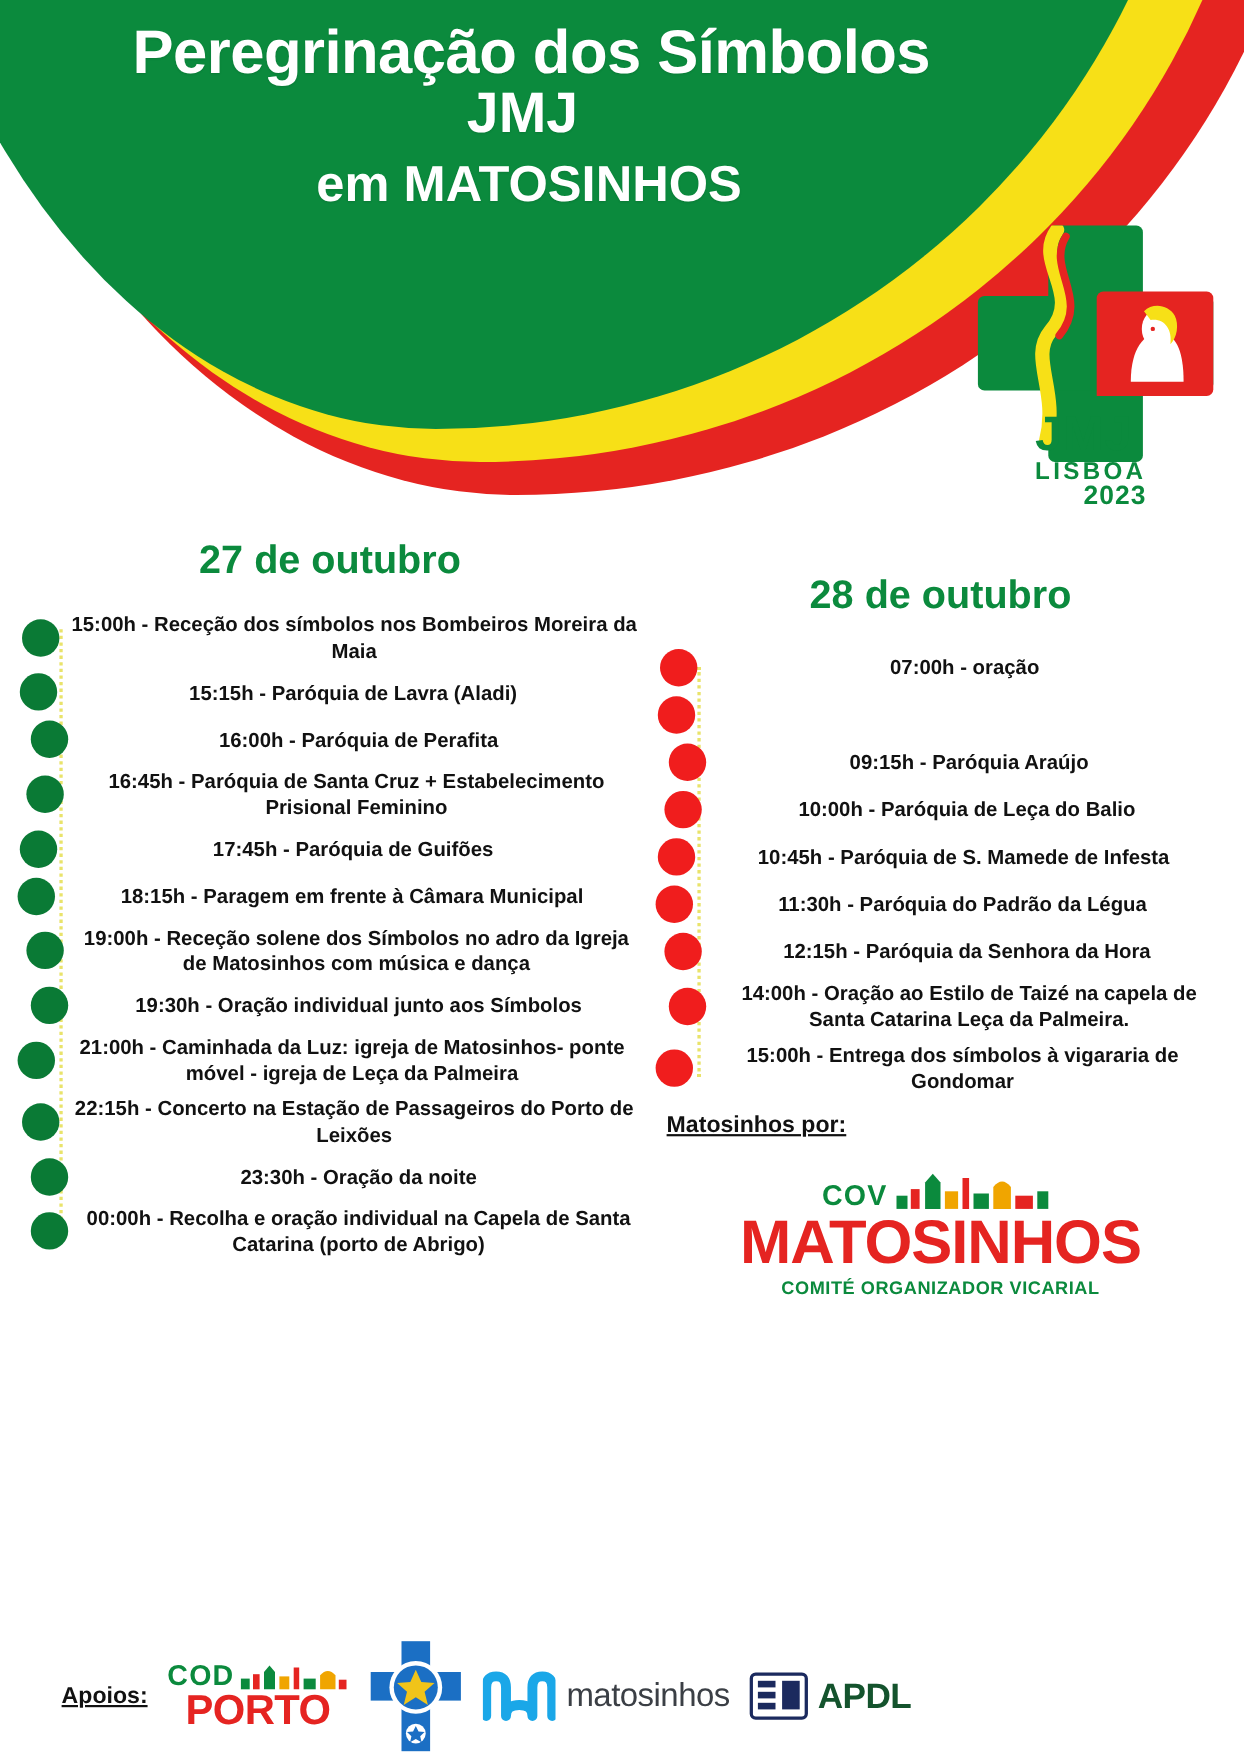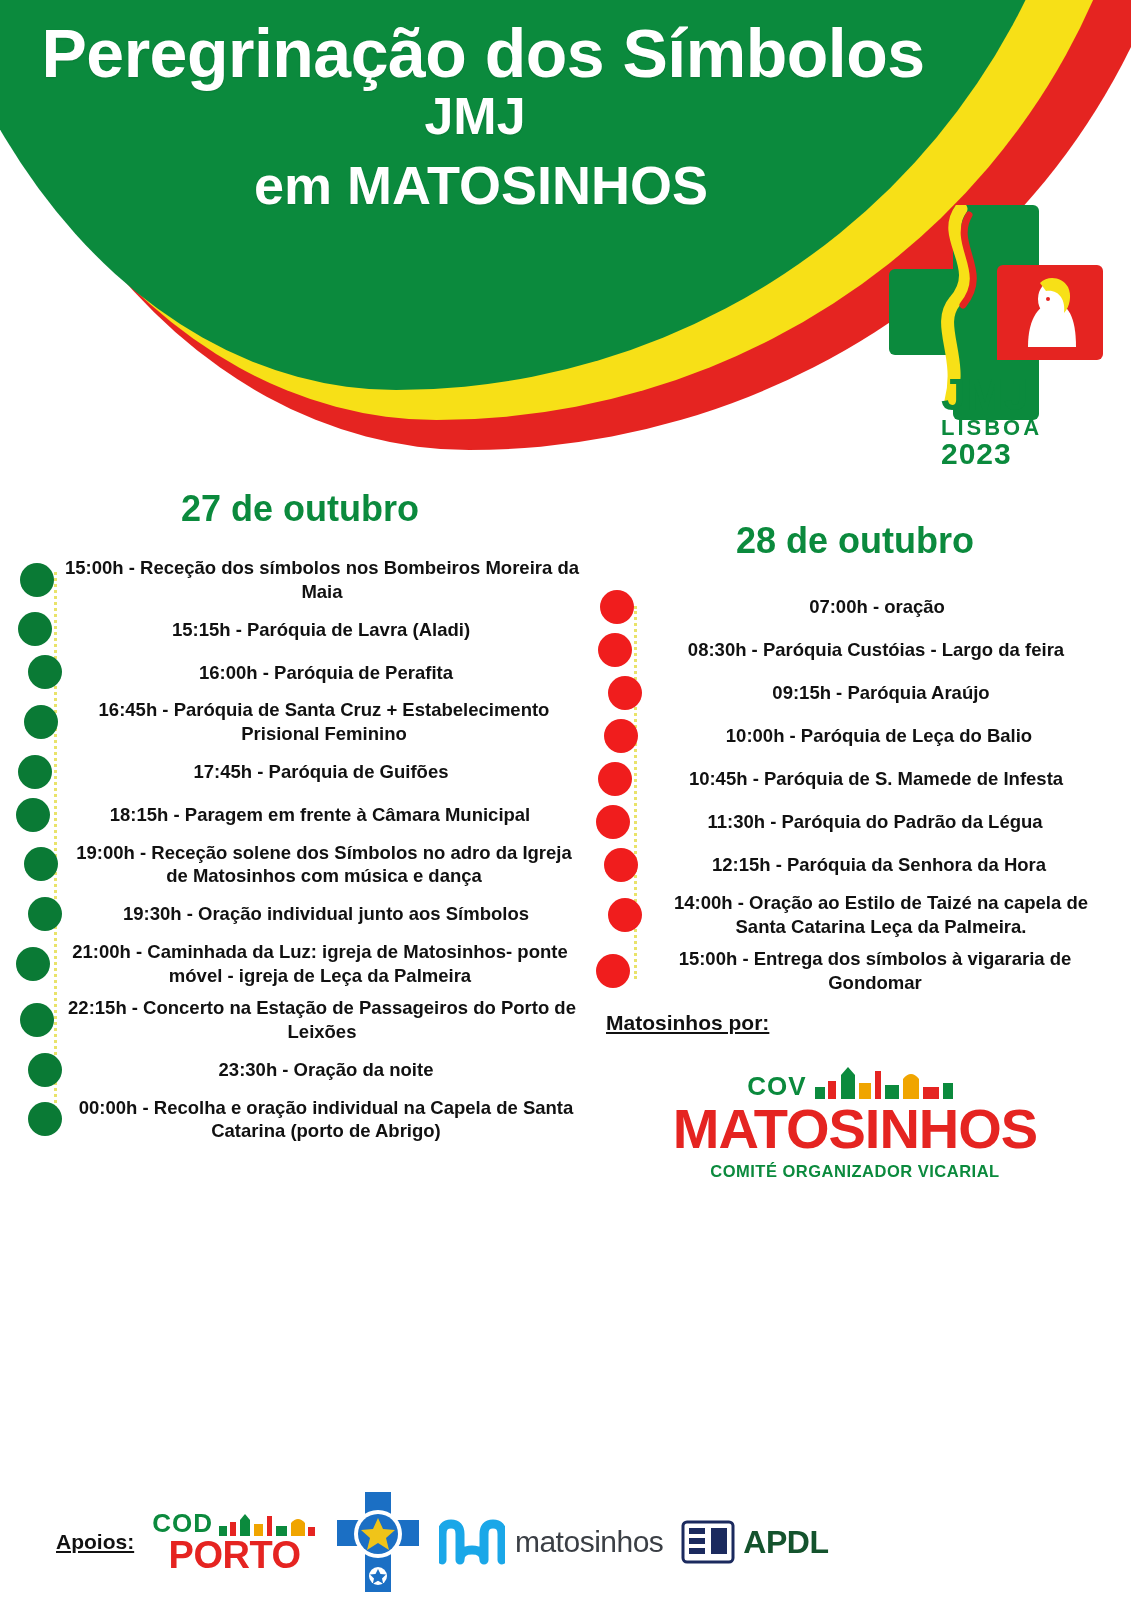--- a/index.html
+++ b/index.html
@@ -47,23 +47,23 @@
   .title-block {
     position: absolute;
     left: 0; top: 18px;
     width: 950px;
     text-align: center;
     color: #ffffff;
     font-weight: bold;
     line-height: 1.04;
     text-shadow: 0 1px 2px rgba(0,0,0,.12);
   }
-  .title-line1 { font-size: 68px; letter-spacing: -.5px; padding-left: 16px; }
+  .title-line1 { font-size: 56px; letter-spacing: -.5px; padding-left: 16px; }
   .title-line2 { font-size: 52px; }
-  .title-line3 { font-size: 54px; margin-top: 14px; padding-left: 12px; }
+  .title-line3 { font-size: 46px; margin-top: 14px; padding-left: 12px; }
 
   
   .jmj-logo {
     position: absolute;
     right: 22px; top: 205px;
     width: 230px; height: 265px;
   }
   .jmj-cross-v {
     position: absolute;
     left: 74px; top: 0;
@@ -93,21 +93,21 @@
   .jmj-word {
     position: absolute;
     left: 62px; top: 168px;
     color: #0b8a3d;
     font-weight: bold;
     line-height: 1;
     text-align: left;
   }
   .jmj-word .w1 { font-size: 44px; letter-spacing: 1px; }
   .jmj-word .w2 { font-size: 22px; letter-spacing: 3px; }
-  .jmj-word .w3 { font-size: 30px; letter-spacing: 1px; }
+  .jmj-word .w3 { font-size: 24px; letter-spacing: 1px; margin-left: 44px; }
 
   
   .col {
     position: absolute;
     top: 488px;
   }
   .col-left  { left: 10px;  width: 580px; }
   .col-right { left: 590px; width: 530px; margin-top: 32px; }
 
   .day-title {
@@ -378,21 +378,20 @@
       <div class="tl-item">
         <div class="dot-cell" style="width: 44px; justify-content: flex-end;">
           <div class="dot dot-red"></div>
         </div>
         <div class="tl-text">07:00h - oração</div>
       </div>
       <div class="tl-item">
         <div class="dot-cell" style="width: 42px; justify-content: flex-end;">
           <div class="dot dot-red"></div>
         </div>
-        <div class="tl-text">08:30h - Paróquia Custóias - Largo da feira</div>
       </div>
       <div class="tl-item">
         <div class="dot-cell" style="width: 52px; justify-content: flex-end;">
           <div class="dot dot-red"></div>
         </div>
         <div class="tl-text">09:15h - Paróquia Araújo</div>
       </div>
       <div class="tl-item">
         <div class="dot-cell" style="width: 48px; justify-content: flex-end;">
           <div class="dot dot-red"></div>

